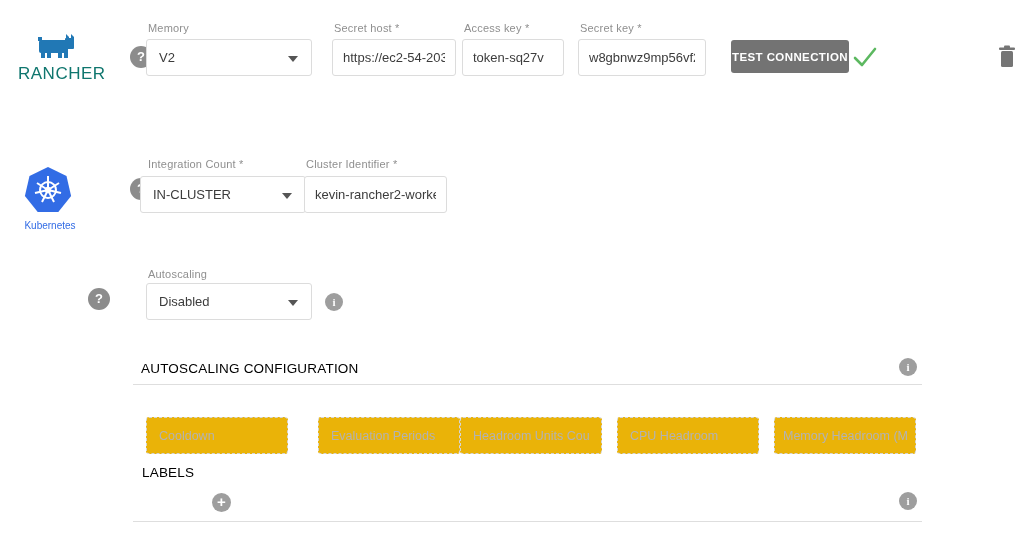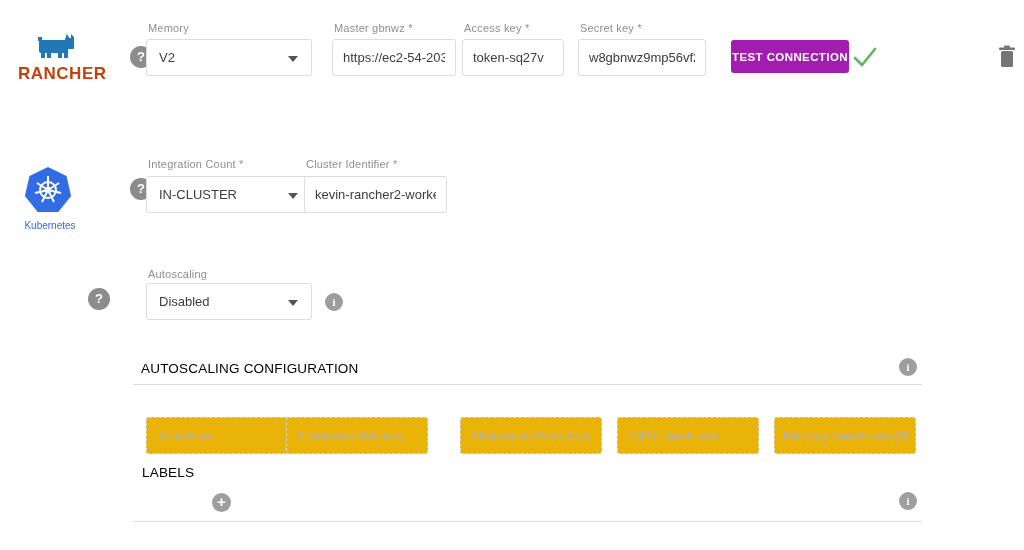--- a/index.html
+++ b/index.html
@@ -46,24 +46,24 @@
     line-height: 18px; font-family: "Liberation Serif", serif; cursor: pointer;
   }
   .plus-icon {
     width: 19px; height: 19px; border-radius: 50%; background: #9e9e9e;
     color: #fff; font-size: 15px; font-weight: bold; text-align: center;
     line-height: 18px; cursor: pointer;
   }
 
   
   .rancher-text {
-    font-size: 17px; font-weight: bold; color: #c2410c; letter-spacing: .5px;
+    font-size: 17px; font-weight: normal; color: #0f766e; letter-spacing: .5px;
   }
   .btn-primary {
-    background: #a21caf; color: #fff; border: none; border-radius: 3px;
+    background: #737373; color: #fff; border: none; border-radius: 3px;
     width: 118px; height: 33px; font-size: 11.5px; letter-spacing: .4px;
     font-family: "Liberation Sans", sans-serif; cursor: pointer; font-weight: bold;
   }
 
   
   .k8s-label {
     font-size: 10px; color: #326ce5; text-align: center; width: 60px;
   }
 
   
@@ -100,21 +100,21 @@
 </div>
 
 <div class="abs help-icon" style="left:130px; top:46px;">?</div>
 
 <div class="abs field-label" style="left:148px; top:22px;">Memory</div>
 <div class="abs box dropdown" style="left:146px; top:39px; width:166px;">
   <span>V2</span>
   <span class="dd-arrow"></span>
 </div>
 
-<div class="abs field-label" style="left:334px; top:22px;">Master gbnwz *</div>
+<div class="abs field-label" style="left:334px; top:22px;">Secret host *</div>
 <div class="abs" style="left:332px; top:39px; width:124px;">
   <input class="text-input" type="text" value="https://ec2-54-203-6" style="">
 </div>
 
 <div class="abs field-label" style="left:464px; top:22px;">Access key *</div>
 <div class="abs" style="left:462px; top:39px; width:102px;">
   <input class="text-input" type="text" value="token-sq27v" style="">
 </div>
 
 <div class="abs field-label" style="left:580px; top:22px;">Secret key *</div>
@@ -150,21 +150,21 @@
       <line x1="26" y1="24" x2="15" y2="17"></line>
     </g>
     <circle cx="26" cy="24" r="3.2" fill="#ffffff"></circle>
   </svg>
   <div class="k8s-label">Kubernetes</div>
 </div>
 
 <div class="abs help-icon" style="left:130px; top:178px;">?</div>
 
 <div class="abs field-label" style="left:148px; top:158px;">Integration Count *</div>
-<div class="abs box dropdown" style="left:146px; top:176px; width:166px;">
+<div class="abs box dropdown" style="left:140px; top:176px; width:166px;">
   <span>IN-CLUSTER</span>
   <span class="dd-arrow"></span>
 </div>
 
 <div class="abs field-label" style="left:306px; top:158px;">Cluster Identifier *</div>
 <div class="abs" style="left:304px; top:176px; width:143px;">
   <input class="text-input" type="text" value="kevin-rancher2-workers" style="">
 </div>
 
 <div class="abs help-icon" style="left:88px; top:288px;">?</div>
@@ -175,21 +175,21 @@
   <span class="dd-arrow"></span>
 </div>
 <div class="abs info-icon" style="left:325px; top:293px;">i</div>
 
 <div class="abs section-title" style="left:141px; top:361px;">AUTOSCALING CONFIGURATION</div>
 <div class="abs info-icon" style="left:899px; top:358px;">i</div>
 <div class="abs divider" style="left:133px; top:384px; width:789px;"></div>
 
 <div class="abs" style="left:146px; top:417px;">
   <input class="disabled-input" disabled="" style="position: absolute; left: 0px;" placeholder="Cooldown">
-  <input class="disabled-input" disabled="" style="position: absolute; left: 140px;" placeholder="Evaluation Periods">
+  <input class="disabled-input" disabled="" style="position: absolute; left: 172px;" placeholder="Evaluation Periods">
   <input class="disabled-input" disabled="" style="position: absolute; left: 314px;" placeholder="Headroom Units Count">
   <input class="disabled-input" disabled="" style="position: absolute; left: 471px;" placeholder="CPU Headroom">
   <input class="disabled-input" disabled="" style="position: absolute; left: 628px; padding: 0px 8px;" placeholder="Memory Headroom (MiB)">
 </div>
 
 <div class="abs section-title" style="left:142px; top:465px;">LABELS</div>
 <div class="abs plus-icon" style="left:212px; top:493px;">+</div>
 <div class="abs info-icon" style="left:899px; top:492px;">i</div>
 <div class="abs divider" style="left:133px; top:521px; width:789px;"></div>
 

